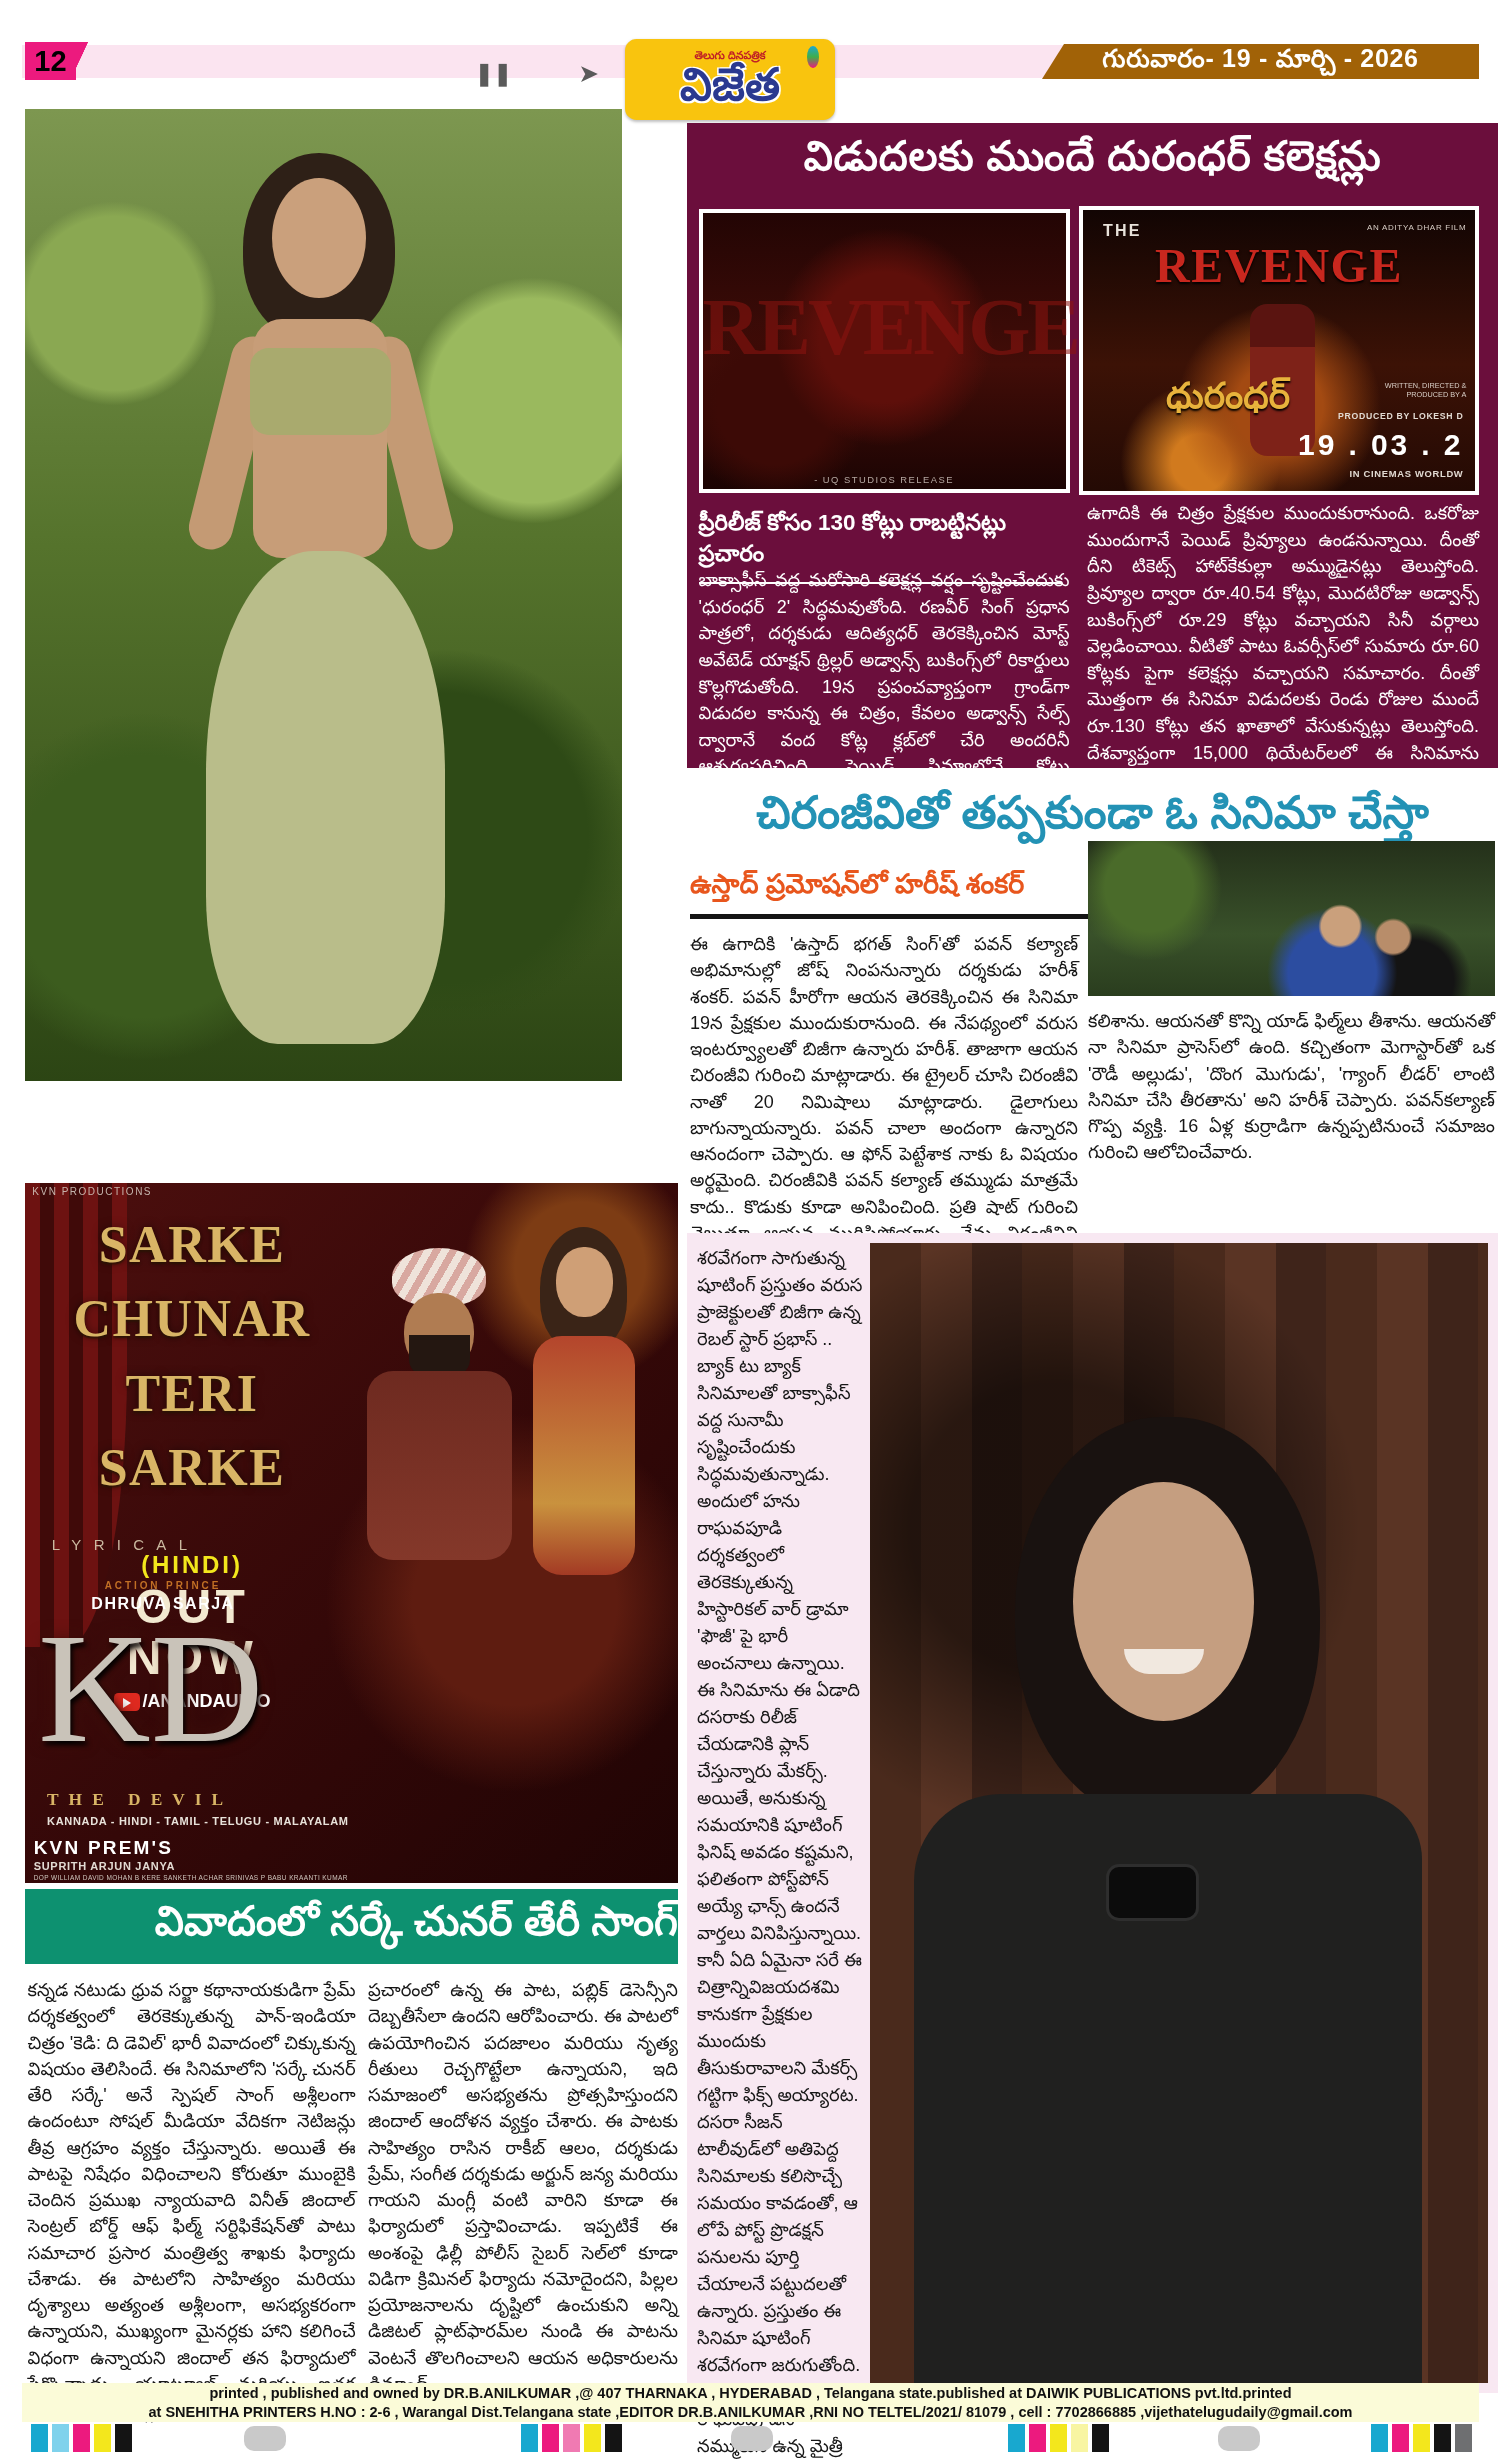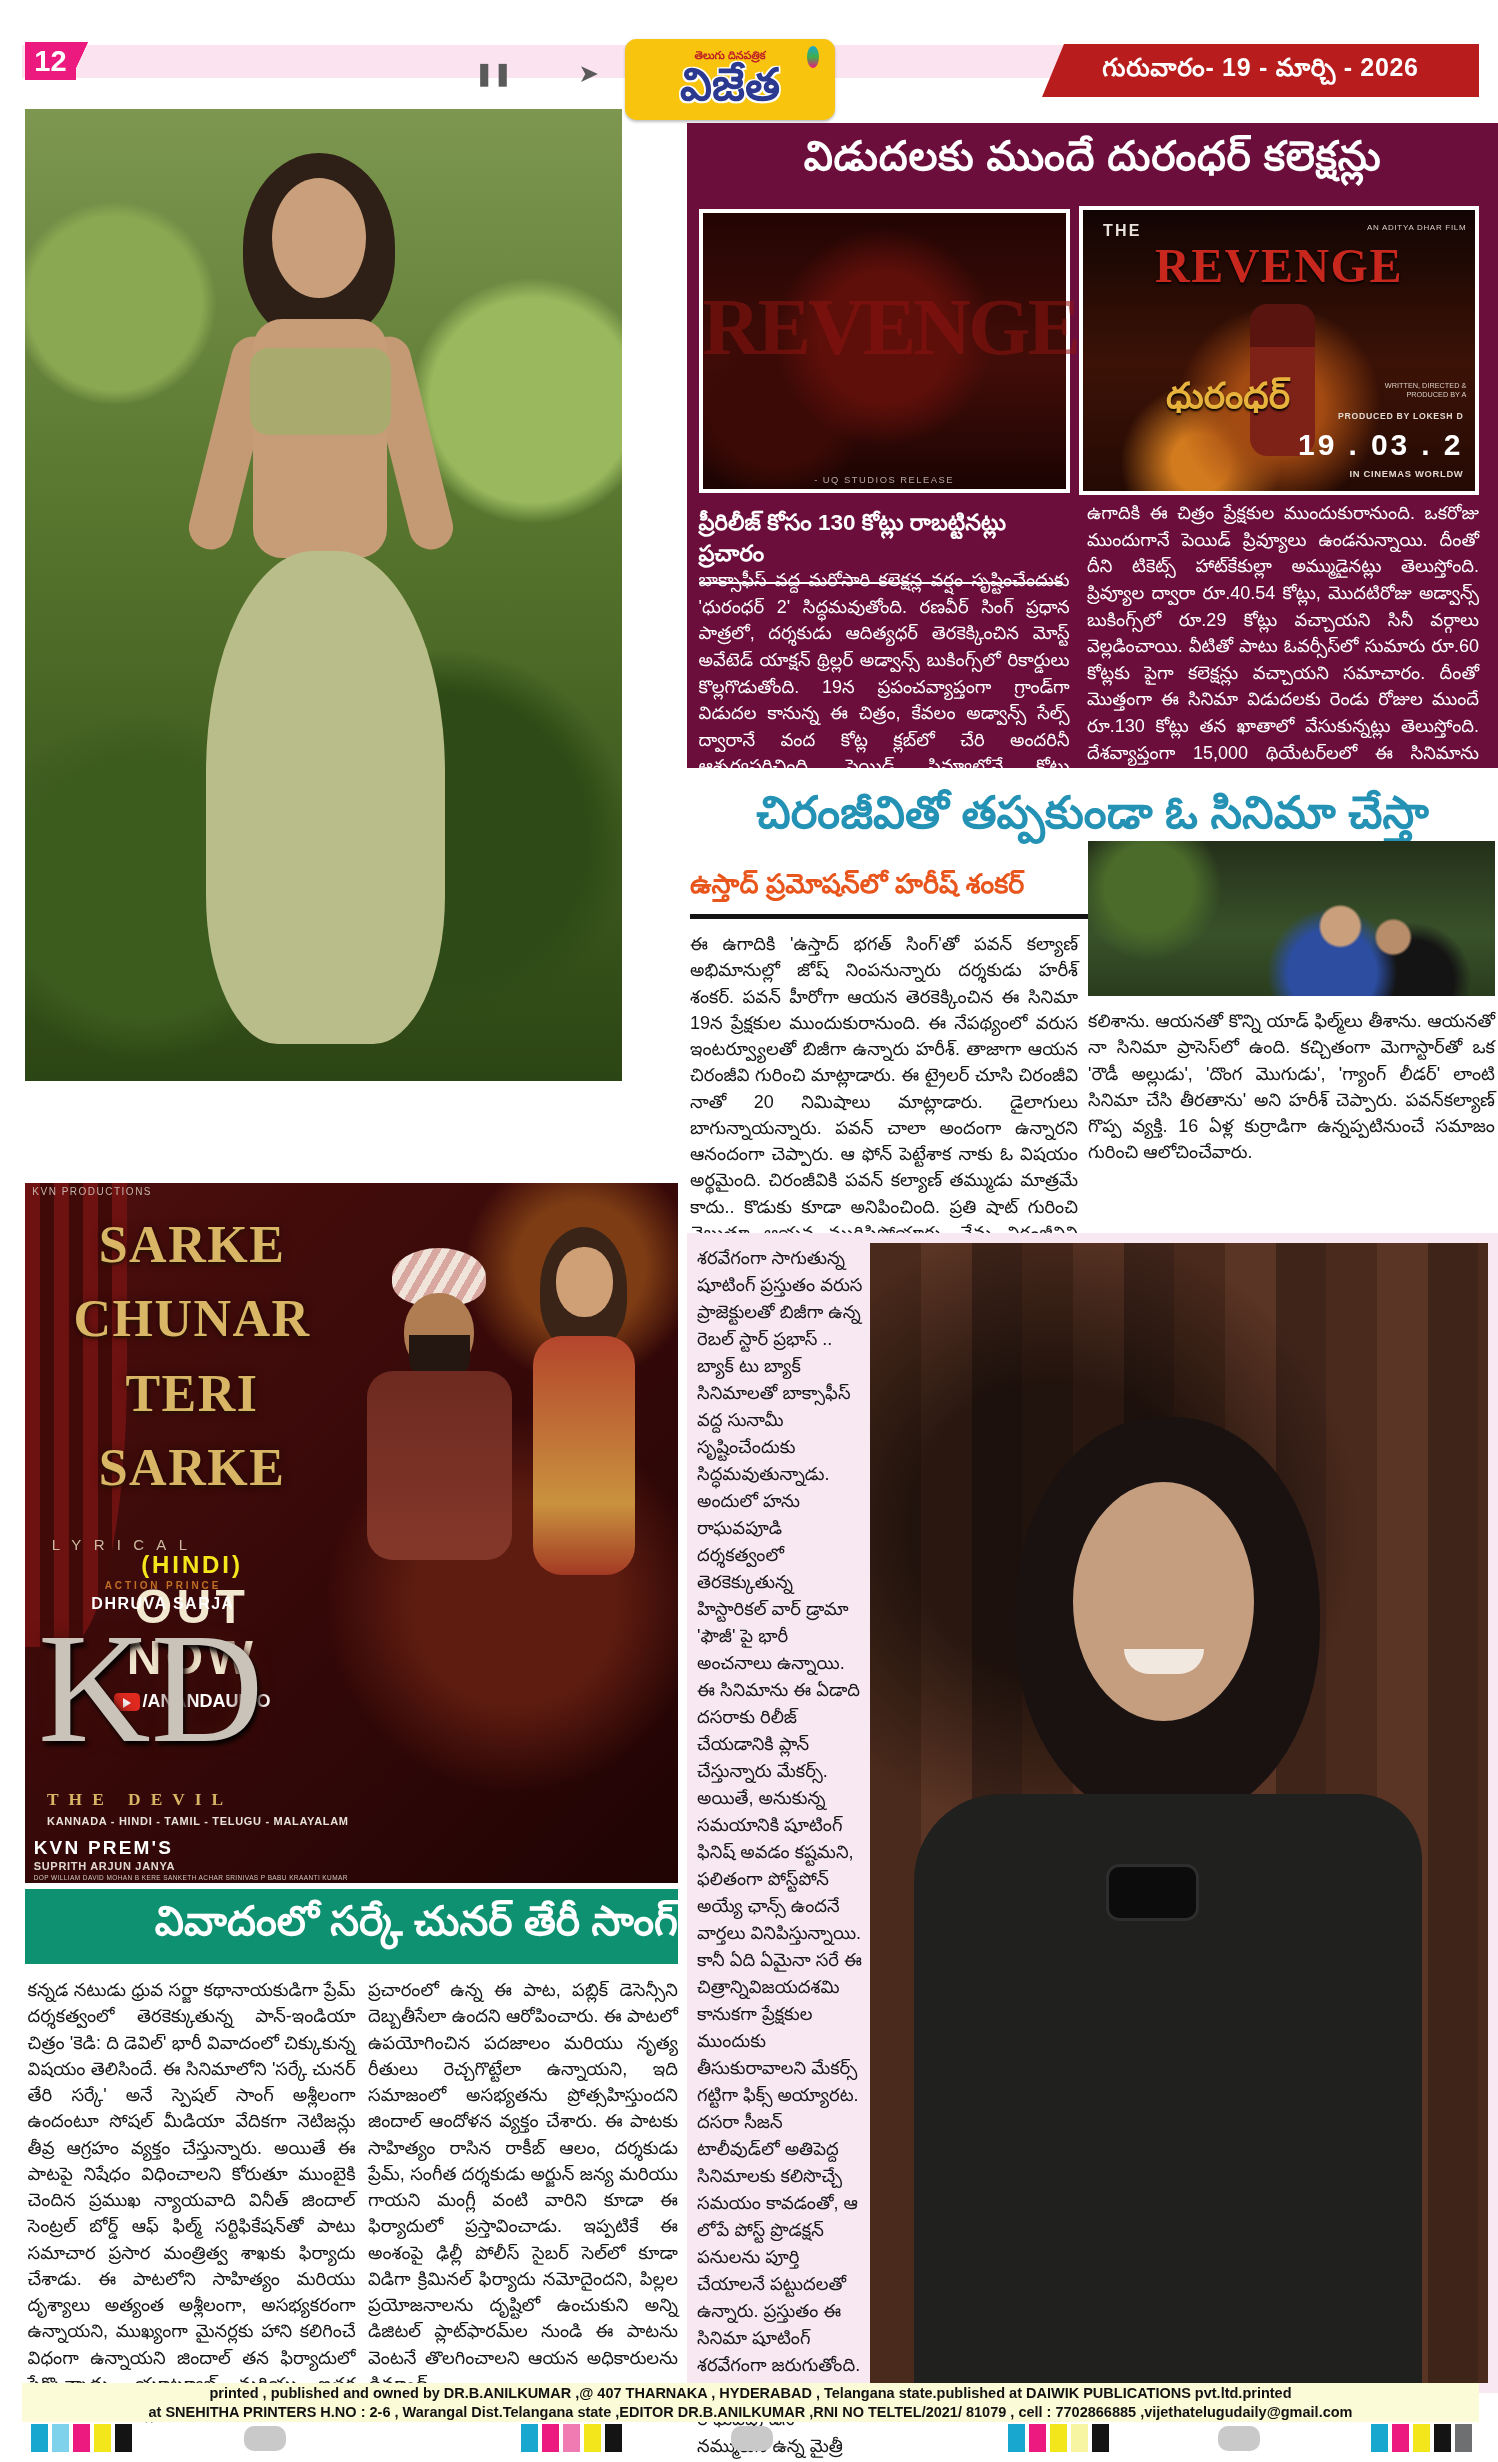--- a/index.html
+++ b/index.html
@@ -2,32 +2,32 @@
 <html style="font-size:11.6px"><head>
 <meta charset="utf-8">
 <style>
   html,body{margin:0;padding:0;background:#ffffff;}
   .page{position:relative;width:1499px;height:2462px;background:#ffffff;
         font-family:"Liberation Sans",sans-serif;overflow:hidden;}
 
   
   .header-band{position:absolute;left:22px;top:45px;width:1457px;height:33px;background:#fbe4f0;}
   .page-num{position:absolute;left:25px;top:42px;width:51px;height:38px;background:#ec1a7e;
-            color:#ffffff;font-size:29px;font-weight:bold;display:flex;align-items:center;justify-content:center;}
+            color:#000000;font-size:29px;font-weight:bold;display:flex;align-items:center;justify-content:center;}
   .page-num::after{content:"";position:absolute;right:-11.6px;top:0;width:11.6px;height:100%;
             background:linear-gradient(115deg,#ec1a7e 40%,#ffffff00 42%);}
   .logo{position:absolute;left:625px;top:39px;width:210px;height:81px;background:#f9c40e;
         border-radius:11.6px;display:flex;flex-direction:column;align-items:center;justify-content:center;
         box-shadow:0 1.5px 2.9px rgba(0,0,0,.25);}
   .logo-tagline{font-size:11px;font-weight:bold;color:#c02026;line-height:1;}
   .logo-title{font-size:45px;font-weight:bold;color:#2b3990;line-height:1.05;
         text-shadow:1.5px 1.5px 0 #ffffff,-1.5px -1.5px 0 #ffffff,1.5px -1.5px 0 #ffffff,-1.5px 1.5px 0 #ffffff;}
   .logo-feather{position:absolute;right:16px;top:7.3px;width:11.6px;height:22px;border-radius:50%;
         background:linear-gradient(180deg,#1da8cf,#3fae49,#ec1a7e);}
-  .date-box{position:absolute;left:1042px;top:44px;width:437px;height:53px;background:#b91c1c;
+  .date-box{position:absolute;left:1042px;top:44px;width:437px;height:35px;background:#a16207;
         clip-path:polygon(22px 0,100% 0,100% 100%,0 100%);
         display:flex;align-items:center;justify-content:center;}
   .date-text{color:#fff;font-size:25px;font-weight:bold;letter-spacing:0.7px;}
   .embed-icons{position:absolute;left:475px;top:61px;width:123px;display:flex;justify-content:space-between;
         color:#5a5a5a;font-size:22px;font-weight:bold;}
 
   
   .photo{position:absolute;overflow:hidden;}
   .photo-actress{left:25px;top:109px;width:597px;height:972px;
      background:

